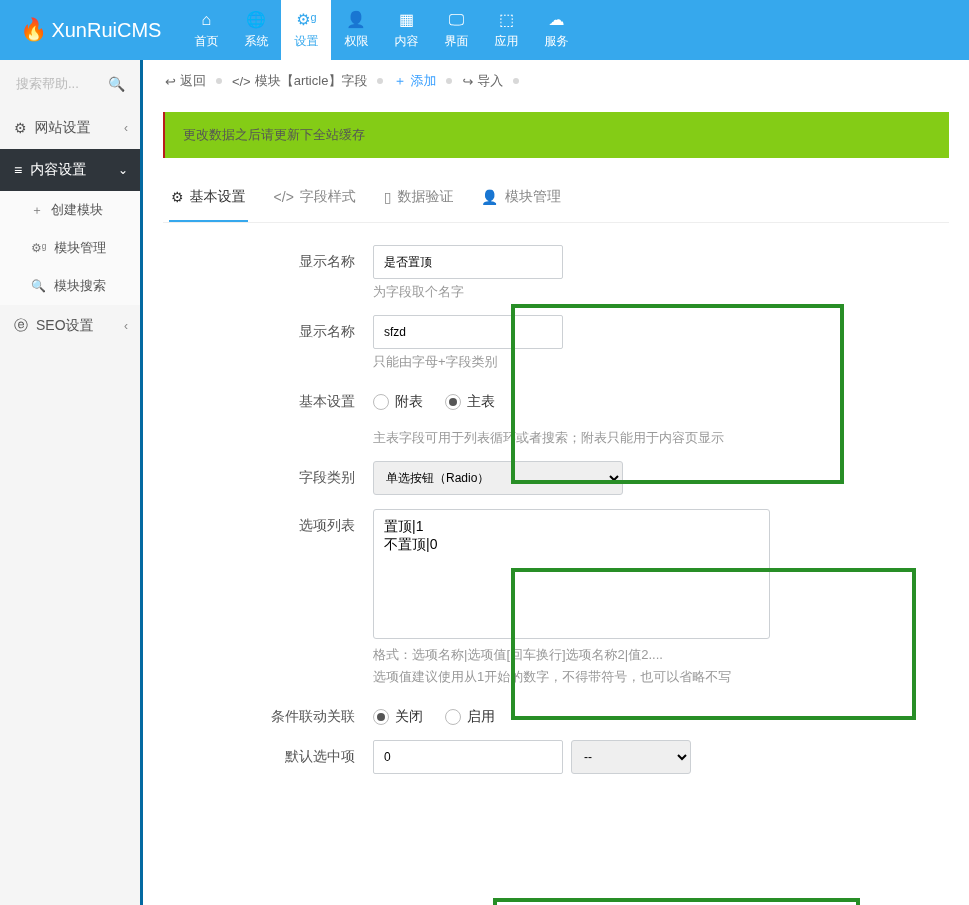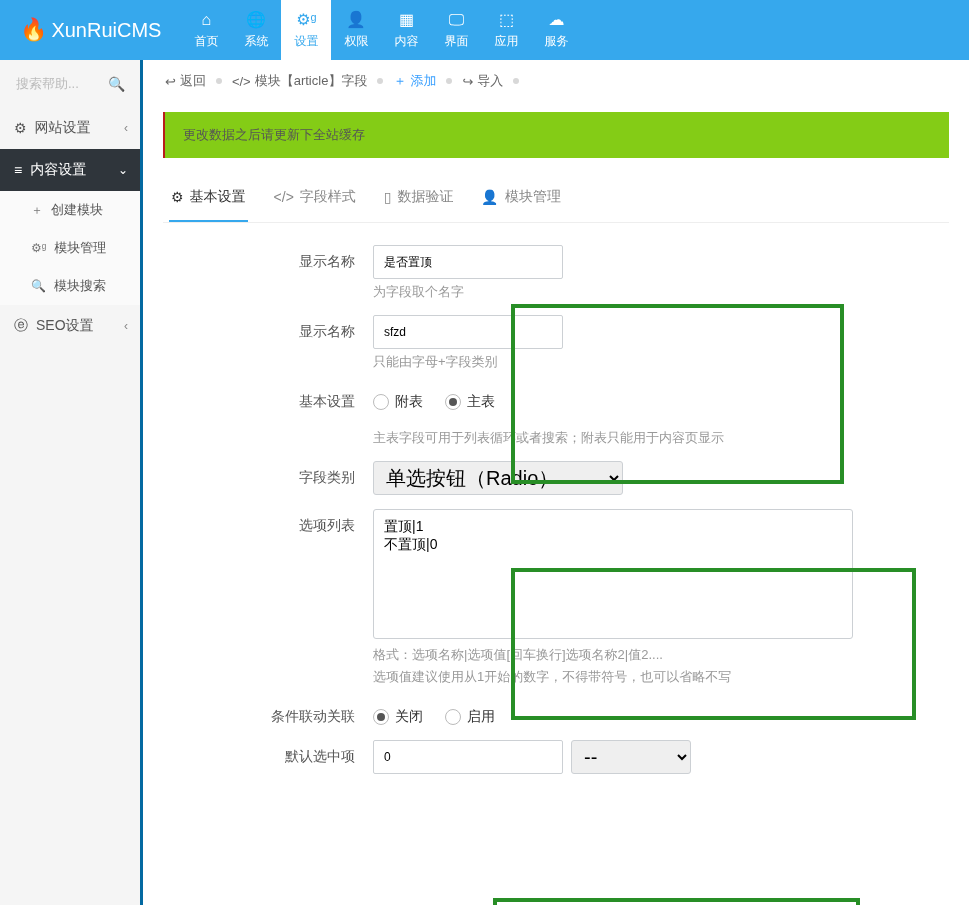--- a/index.html
+++ b/index.html
@@ -38,27 +38,27 @@
 .panel { margin: 0 20px; background: #fff; }
 .tabs { display: flex; gap: 24px; border-bottom: 1px solid #eee; padding: 0 6px; }
 .tab { padding: 14px 2px; color: #888; font-size: 14px; cursor: pointer; border-bottom: 2px solid transparent; display: flex; align-items: center; gap: 6px; }
 .tab.active { color: #333; border-bottom-color: #36a8ed; }
 
 .formwrap { padding: 22px 10px 10px 10px; }
 .row { display: flex; align-items: flex-start; margin-bottom: 14px; }
 .row-label { width: 200px; padding-right: 18px; text-align: right; font-size: 14px; color: #555; padding-top: 8px; }
 .row-body { flex: 1; }
 .row-body input[type=text] { width: 190px; height: 34px; border: 1px solid #ccd0d4; border-radius: 2px; padding: 0 10px; font-size: 12px; }
-.row-body select { width: 250px; height: 34px; border: 1px solid #ccd0d4; border-radius: 3px; padding: 0 8px; font-size: 20px; }
+.row-body select { width: 250px; height: 34px; border: 1px solid #ccd0d4; border-radius: 3px; padding: 0 8px; font-size: 12px; }
 .hint { color: #999; font-size: 13px; margin-top: 4px; }
 .radio-set { display: flex; gap: 22px; padding-top: 8px; text-align: center; }
 .radio { display: flex; align-items: center; gap: 6px; cursor: pointer; }
 .radio-circle { width: 16px; height: 16px; border: 1px solid #bbb; border-radius: 50%; display: inline-flex; align-items: center; justify-content: center; }
 .radio.checked .radio-circle::after { content: ""; width: 8px; height: 8px; border-radius: 50%; background: #555; }
-.row-body textarea { width: 480px; height: 130px; border: 1px solid #ccd0d4; border-radius: 3px; padding: 8px 10px; font-size: 14px; font-family: inherit; resize: none; }
+.row-body textarea { width: 397px; height: 130px; border: 1px solid #ccd0d4; border-radius: 3px; padding: 8px 10px; font-size: 14px; font-family: inherit; resize: none; }
 
 .hl1 { position: absolute; border: 4px solid #288e26; pointer-events: none; }
 .hl-a { left: 368px; top: 244px; width: 333px; height: 180px; }
 .hl-b { left: 368px; top: 508px; width: 405px; height: 152px; }
 .hl-c { left: 350px; top: 838px; width: 367px; height: 60px; }
 
 .default-row .row-body { display: flex; gap: 8px; align-items: center; }
 .default-row select.small { width: 120px; }
 </style>
 </head>

